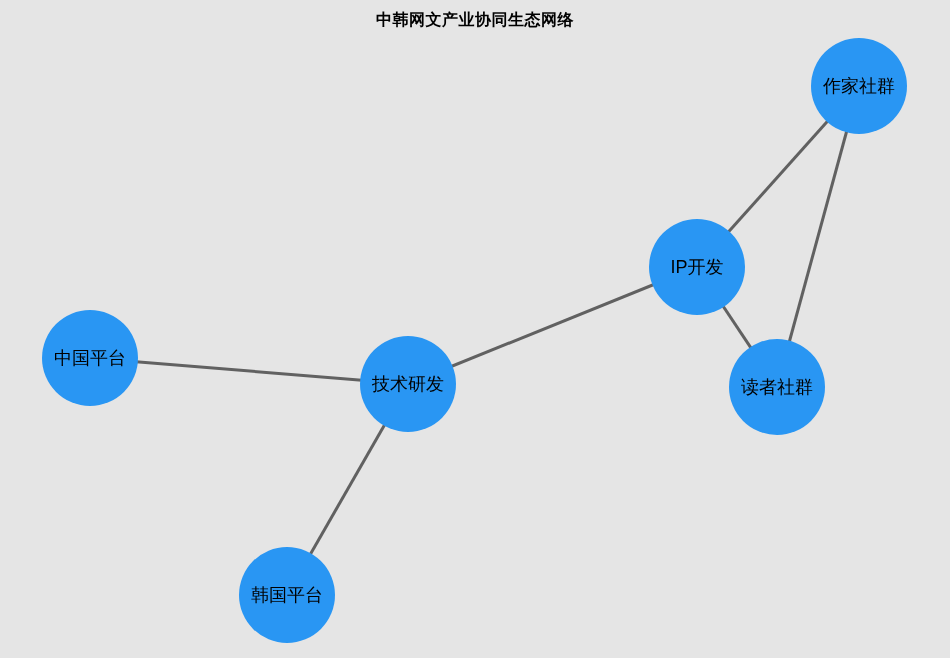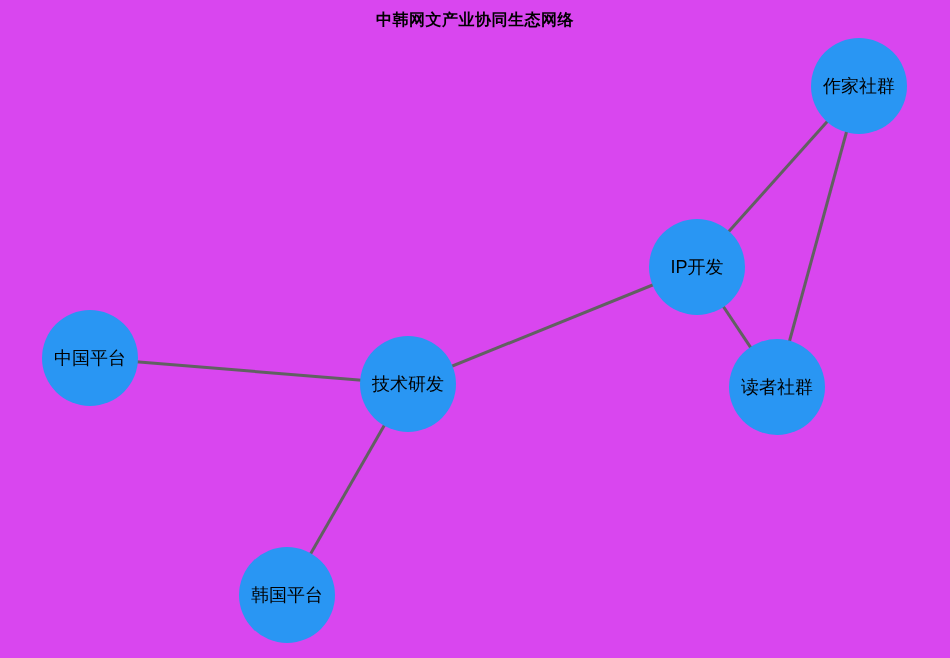--- a/index.html
+++ b/index.html
@@ -4,21 +4,21 @@
 <style>
   html, body {
     margin: 0;
     padding: 0;
     background: #ffffff;
   }
   .figure {
     position: relative;
     width: 950px;
     height: 658px;
-    background: #d946ef;
+    background: #e5e5e5;
     overflow: hidden;
     font-family: "Liberation Sans", "DejaVu Sans", sans-serif;
   }
   .figure-title {
     position: absolute;
     top: 10px;
     left: 0;
     width: 100%;
     text-align: center;
     font-size: 16px;

